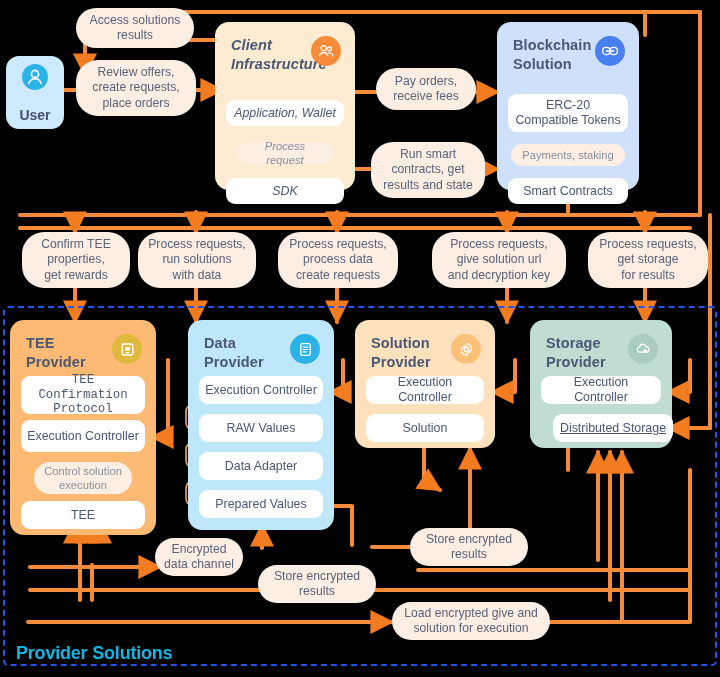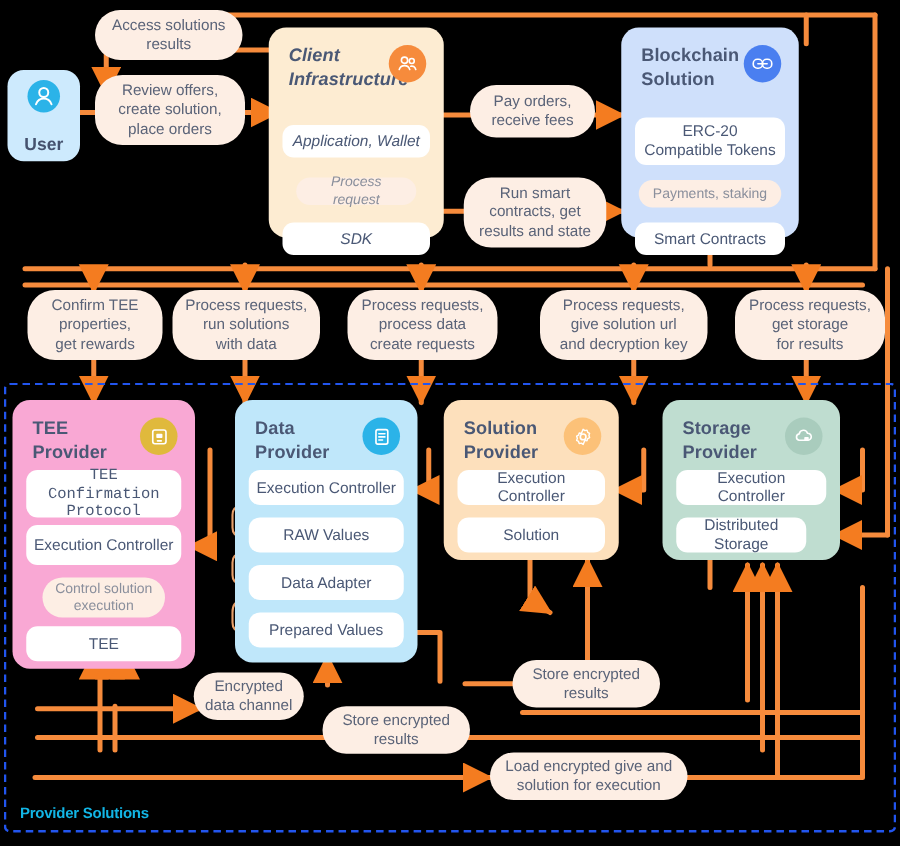--- a/index.html
+++ b/index.html
@@ -9,21 +9,21 @@
   svg#wires{position:absolute;left:0;top:0;width:720px;height:677px;pointer-events:none;}
 
   
   .panel{position:absolute;border-radius:14px;box-sizing:border-box;}
   .panel .ptitle{position:absolute;left:16px;top:14px;font-size:14.5px;font-weight:700;
        color:#4a5875;line-height:1.28;letter-spacing:.1px;white-space:pre-line;}
   .panel .picon{position:absolute;right:14px;top:14px;width:30px;height:30px;border-radius:50%;
        display:flex;align-items:center;justify-content:center;}
   .panel.client{background:#fdecd2;font-style:italic;}
   .panel.chain{background:#cfe0fb;}
-  .panel.tee{background:#f9a8d4;}
+  .panel.tee{background:#fdba74;}
   .panel.data{background:#bfe7fa;}
   .panel.sol{background:#fde0bc;}
   .panel.stor{background:#bfddd0;}
 
   
   .card{position:absolute;background:#fff;border-radius:9px;box-sizing:border-box;
         display:flex;align-items:center;justify-content:center;text-align:center;
         font-size:12.4px;color:#4a5875;line-height:1.2;white-space:pre-line;padding:2px 6px;}
 
   
@@ -32,21 +32,21 @@
         font-size:12.2px;color:#5a6378;line-height:1.26;white-space:pre-line;padding:3px 8px;}
   .pill.inner{font-size:11.2px;color:#8a8f9c;background:#fdeee4;}
 
   
   #user-box{position:absolute;background:#cdeafd;border-radius:13px;box-sizing:border-box;
         display:flex;flex-direction:column;align-items:center;justify-content:center;gap:4px;}
   #user-box .ulabel{font-size:14px;font-weight:700;color:#45526e;}
 
   
   #prov-frame{position:absolute;border:2px dashed #2255ee;border-radius:5px;box-sizing:border-box;}
-  #prov-caption{position:absolute;font-size:12px;font-weight:700;color:#12b5e5;letter-spacing:-.2px;}
+  #prov-caption{position:absolute;font-size:18px;font-weight:700;color:#12b5e5;letter-spacing:-.2px;}
   svg.ic{display:block;}
 </style>
 </head>
 <body>
 
 <div id="stage">
 
   <svg id="wires" viewBox="0 0 720 677">
     <defs>
       <marker id="ao" markerWidth="7" markerHeight="7" refX="5.4" refY="3" orient="auto">
@@ -180,21 +180,21 @@
     </div>
     <div class="card" style="left:11px;top:72px;width:120px;height:38px;">ERC-20
 Compatible Tokens</div>
     <div class="pill inner" style="left:14px;top:122px;width:114px;height:22px;">Payments, staking</div>
     <div class="card" style="left:11px;top:156px;width:120px;height:26px;">Smart Contracts</div>
   </div>
 
   <div class="pill" style="left:76px;top:8px;width:118px;height:40px;">Access solutions
 results</div>
   <div class="pill" style="left:76px;top:60px;width:120px;height:56px;">Review offers,
-create solution,
+create requests,
 place orders</div>
   <div class="pill" style="left:371px;top:142px;width:114px;height:56px;">Run smart
 contracts, get
 results and state</div>
   <div class="pill" style="left:376px;top:68px;width:100px;height:42px;">Pay orders,
 receive fees</div>
 
   <div class="pill" style="left:22px;top:232px;width:108px;height:56px;">Confirm TEE
 properties,
 get rewards</div>
@@ -263,21 +263,21 @@
   <div class="panel stor" style="left:530px;top:320px;width:142px;height:128px;">
     <div class="ptitle">Storage
 Provider</div>
     <div class="picon" style="background:#a9ccbd;">
       <svg class="ic" width="18" height="18" viewBox="0 0 18 18">
         <path d="M5.2 12.2a2.6 2.6 0 0 1 .2-5.1A3.4 3.4 0 0 1 12 6.6a2.8 2.8 0 0 1 .4 5.6z" fill="none" stroke="#fff" stroke-width="1.3" stroke-linejoin="round"></path>
         <rect x="9.4" y="9.6" width="3.6" height="3" rx=".6" fill="#fff"></rect>
       </svg>
     </div>
     <div class="card" style="left:11px;top:56px;width:120px;height:28px;">Execution Controller</div>
-    <div class="card" style="left:11px;top:94px;width:104px;height:28px;">Distributed Storage</div>
+    <div class="card" style="left:23px;top:94px;width:120px;height:28px;text-decoration:underline;">Distributed Storage</div>
   </div>
 
   <div class="pill" style="left:155px;top:538px;width:88px;height:38px;">Encrypted
 data channel</div>
   <div class="pill" style="left:410px;top:528px;width:118px;height:38px;">Store encrypted
 results</div>
   <div class="pill" style="left:258px;top:565px;width:118px;height:38px;">Store encrypted
 results</div>
   <div class="pill" style="left:392px;top:602px;width:158px;height:38px;">Load encrypted give and
 solution for execution</div>

